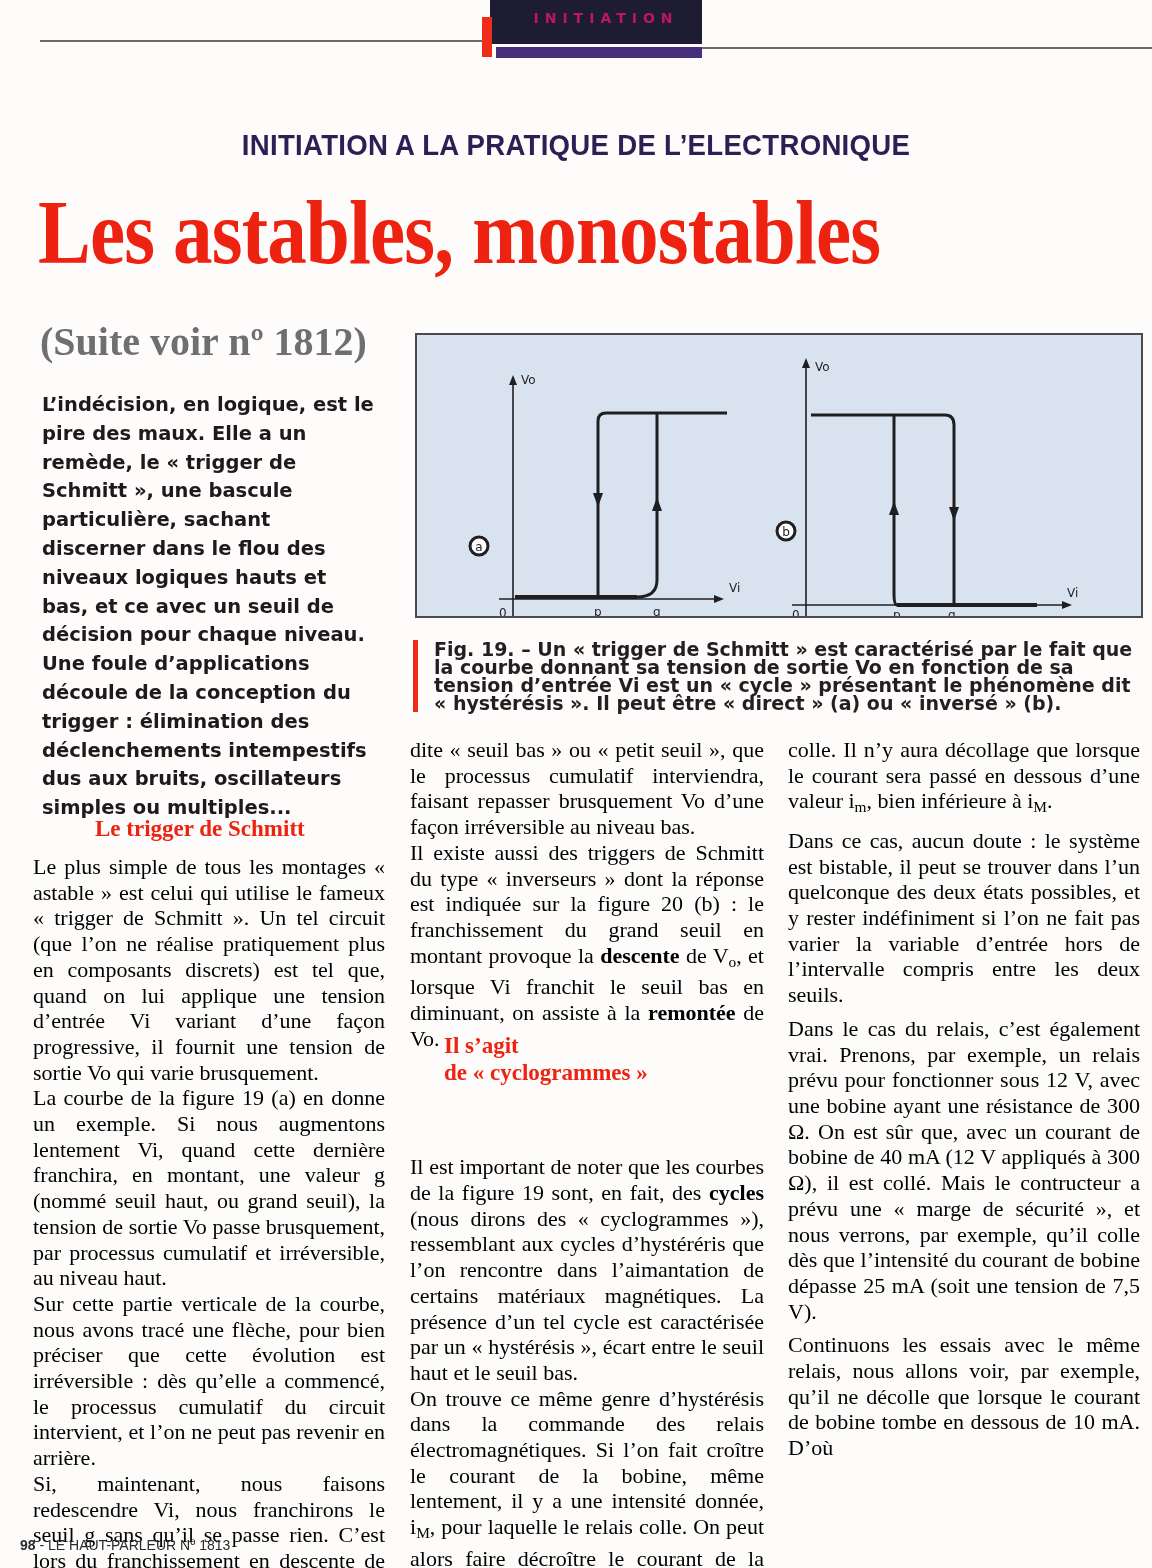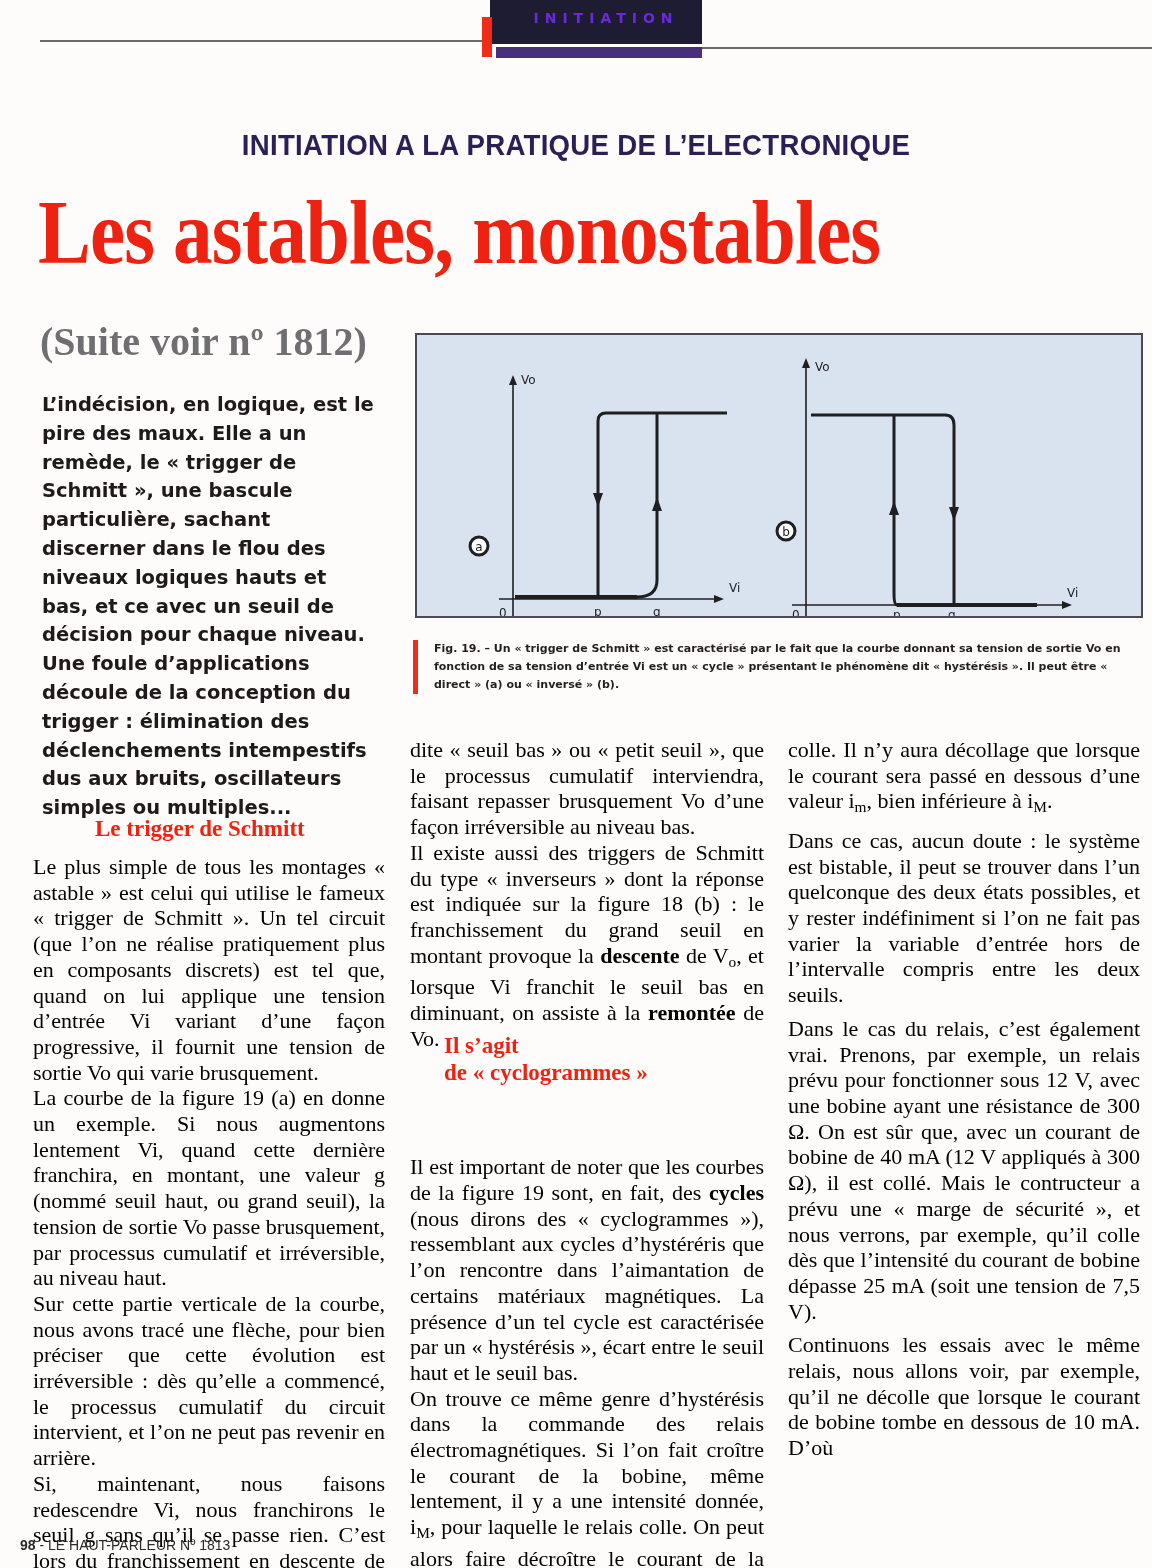--- a/index.html
+++ b/index.html
@@ -5,33 +5,33 @@
   html, body { margin:0; padding:0; }
   body { width:1152px; height:1568px; position:relative; background:#fdfcfa; overflow:hidden; color:#231f20; }
   .abs { position:absolute; }
 
   
   .rule-left { left:40px; top:40px; width:442px; height:2px; background:#6a6a6a; }
   .rule-right { left:700px; top:47px; width:452px; height:2px; background:#6a6a6a; }
   .hdr-box { left:490px; top:0; width:212px; height:44px; background:#1e1c33; }
   .hdr-red { left:482px; top:17px; width:10px; height:40px; background:#ef2b1a; }
   .hdr-purple { left:496px; top:47px; width:206px; height:11px; background:#4a2e7e; }
-  .hdr-label { left:490px; top:10px; width:212px; text-align:center; color:#6d28d9; font-family:"DejaVu Sans", sans-serif; font-weight:bold; font-size:14px; letter-spacing:6px; padding-left:20px; box-sizing:border-box; }
+  .hdr-label { left:490px; top:10px; width:212px; text-align:center; color:#be185d; font-family:"DejaVu Sans", sans-serif; font-weight:bold; font-size:14px; letter-spacing:6px; padding-left:20px; box-sizing:border-box; }
 
   .kicker { left:0; top:128px; width:1152px; text-align:center; font-family:"Liberation Sans", sans-serif; font-weight:bold; font-size:30px; color:#2b1f55; letter-spacing:0.3px; transform:scaleX(0.92); }
   .title { left:38px; top:186px; font-family:"Liberation Serif", serif; font-weight:bold; font-size:92px; color:#ee2211; letter-spacing:-1px; transform:scaleX(0.86); transform-origin:left top; white-space:nowrap; line-height:1; }
   .suite { left:40px; top:318px; font-family:"Liberation Serif", serif; font-weight:bold; font-size:40px; color:#6f6f72; white-space:nowrap; }
 
   .lead { left:38px; top:387px; width:345px; font-family:"DejaVu Sans", sans-serif; font-weight:bold; font-size:19.5px; line-height:28.8px; color:#1e1a1c; }
   .lead p { margin:4px; }
 
   
   .fig { left:415px; top:333px; width:728px; height:285px; background:#d9e3ef; border:2px solid #4a4a50; box-sizing:border-box; }
   .fig svg { position:absolute; left:0; top:0; }
-  .caption { left:413px; top:640px; width:725px; padding-left:16px; border-left:5px solid #ef2b1a; font-family:"DejaVu Sans", sans-serif; font-weight:bold; font-size:11px; line-height:18px; color:#231f20; box-sizing:border-box; }
+  .caption { left:413px; top:640px; width:725px; padding-left:16px; border-left:5px solid #ef2b1a; font-family:"DejaVu Sans", sans-serif; font-weight:bold; font-size:19px; line-height:18px; color:#231f20; box-sizing:border-box; }
 
   
   .col { font-family:"Liberation Serif", serif; font-size:22px; line-height:25.7px; text-align:justify; color:#000000; }
   .col p { margin:0; }
   .col p.sp { margin-top:8px; }
   .col1 { left:33px; top:854px; width:352px; }
   .col2 { left:410px; top:737px; width:354px; }
   .col3 { left:788px; top:737px; width:352px; }
   .sub-h { font-family:"Liberation Serif", serif; font-weight:bold; color:#ee2211; font-size:23px; line-height:27px; }
   .h-trigger { left:95px; top:815px; }
@@ -107,21 +107,21 @@
 <div class="abs sub-h h-trigger">Le trigger de Schmitt</div>
 <div class="abs col col1">
   <p>Le plus simple de tous les montages « astable » est celui qui utilise le fameux « trigger de Schmitt ». Un tel circuit (que l’on ne réalise pratiquement plus en composants discrets) est tel que, quand on lui applique une tension d’entrée Vi variant d’une façon progressive, il fournit une tension de sortie Vo qui varie brusquement.</p>
   <p>La courbe de la figure 19 (a) en donne un exemple. Si nous augmentons lentement Vi, quand cette dernière franchira, en montant, une valeur g (nommé seuil haut, ou grand seuil), la tension de sortie Vo passe brusquement, par processus cumulatif et irréversible, au niveau haut.</p>
   <p>Sur cette partie verticale de la courbe, nous avons tracé une flèche, pour bien préciser que cette évolution est irréversible : dès qu’elle a commencé, le processus cumulatif du circuit intervient, et l’on ne peut pas revenir en arrière.</p>
   <p>Si, maintenant, nous faisons redescendre Vi, nous franchirons le seuil g sans qu’il se passe rien. C’est lors du franchissement en descente de la valeur p,</p>
 </div>
 
 <div class="abs col col2">
   <p>dite « seuil bas » ou « petit seuil », que le processus cumulatif interviendra, faisant repasser brusquement Vo d’une façon irréversible au niveau bas.</p>
-  <p><span>Il existe aussi des triggers de Schmitt du type « inverseurs » dont la réponse est indiquée sur la figure 18 (b) : le franchissement du grand seuil en montant provoque la </span><b>descente</b><span> de V</span><sub>o</sub><span>, et lorsque Vi franchit le seuil bas en diminuant, on assiste à la </span><b>remontée</b><span> de Vo.</span></p>
+  <p><span>Il existe aussi des triggers de Schmitt du type « inverseurs » dont la réponse est indiquée sur la figure 20 (b) : le franchissement du grand seuil en montant provoque la </span><b>descente</b><span> de V</span><sub>o</sub><span>, et lorsque Vi franchit le seuil bas en diminuant, on assiste à la </span><b>remontée</b><span> de Vo.</span></p>
   <div style="height:103px"></div>
   <p><span>Il est important de noter que les courbes de la figure 19 sont, en fait, des </span><b>cycles</b><span> (nous dirons des « cyclogrammes »), ressemblant aux cycles d’hystéréris que l’on rencontre dans l’aimantation de certains matériaux magnétiques. La présence d’un tel cycle est caractérisée par un « hystérésis », écart entre le seuil haut et le seuil bas.</span></p>
   <p><span>On trouve ce même genre d’hystérésis dans la commande des relais électromagnétiques. Si l’on fait croître le courant de la bobine, même lentement, il y a une intensité donnée, i</span><sub>M</sub><span>, pour laquelle le relais colle. On peut alors faire décroître le courant de la bobine bien en dessous de i</span><sub>M</sub><span> sans que l’armature dé-</span></p>
 </div>
 <div class="abs sub-h h-cyclo">
   <div>Il s’agit</div>
   <div>de « cyclogrammes »</div>
 </div>
 
 <div class="abs col col3">

